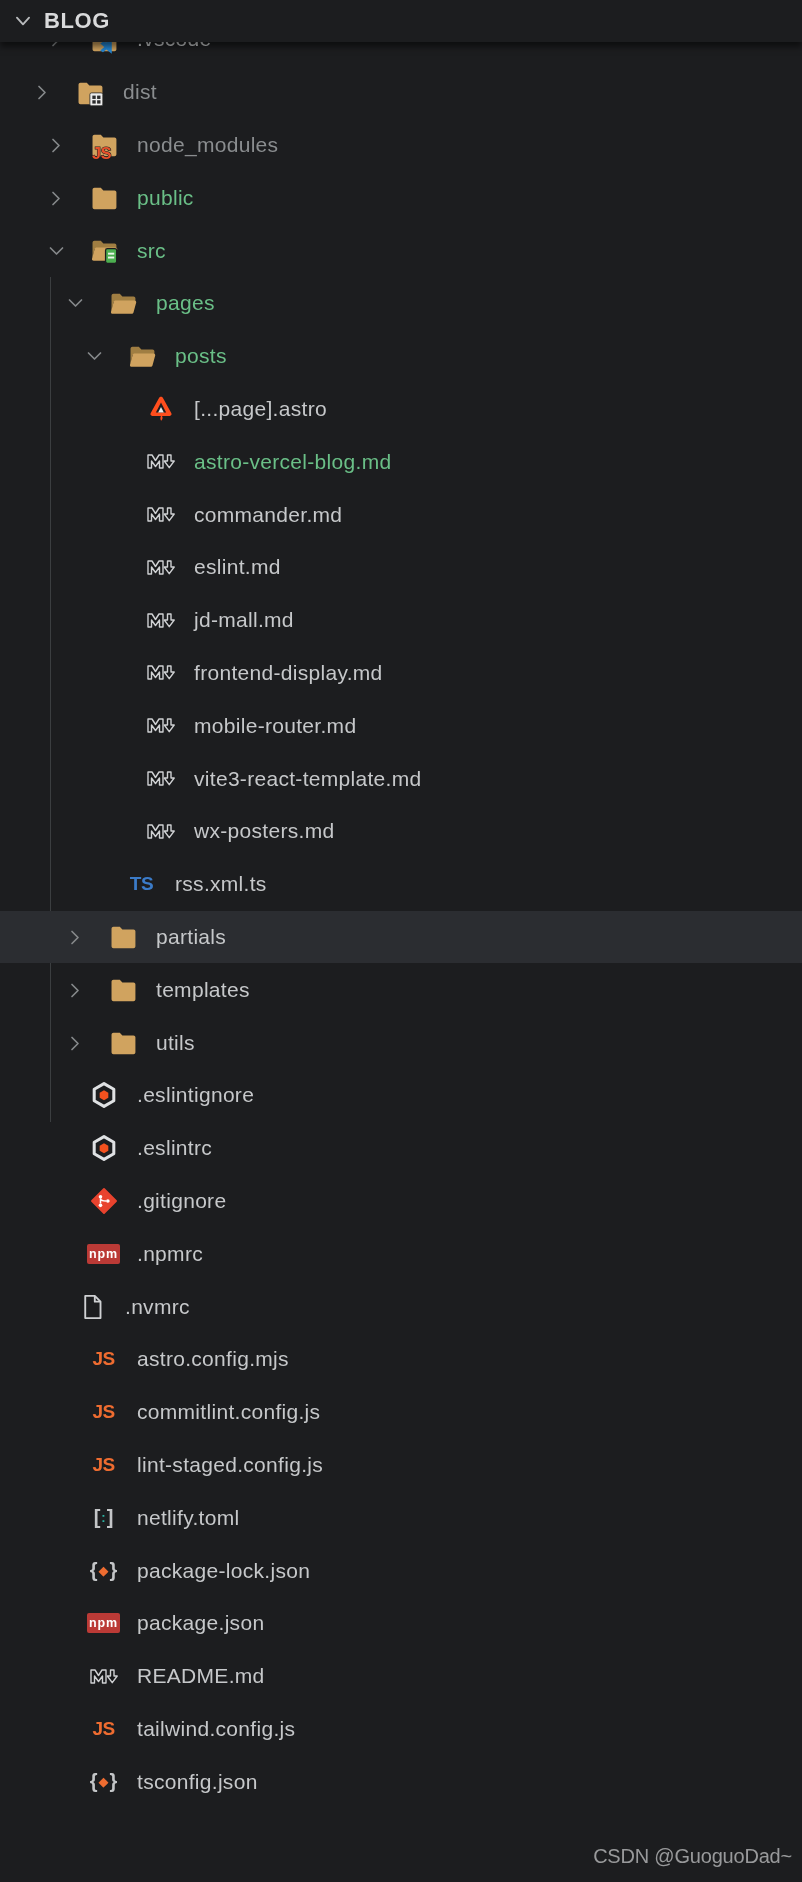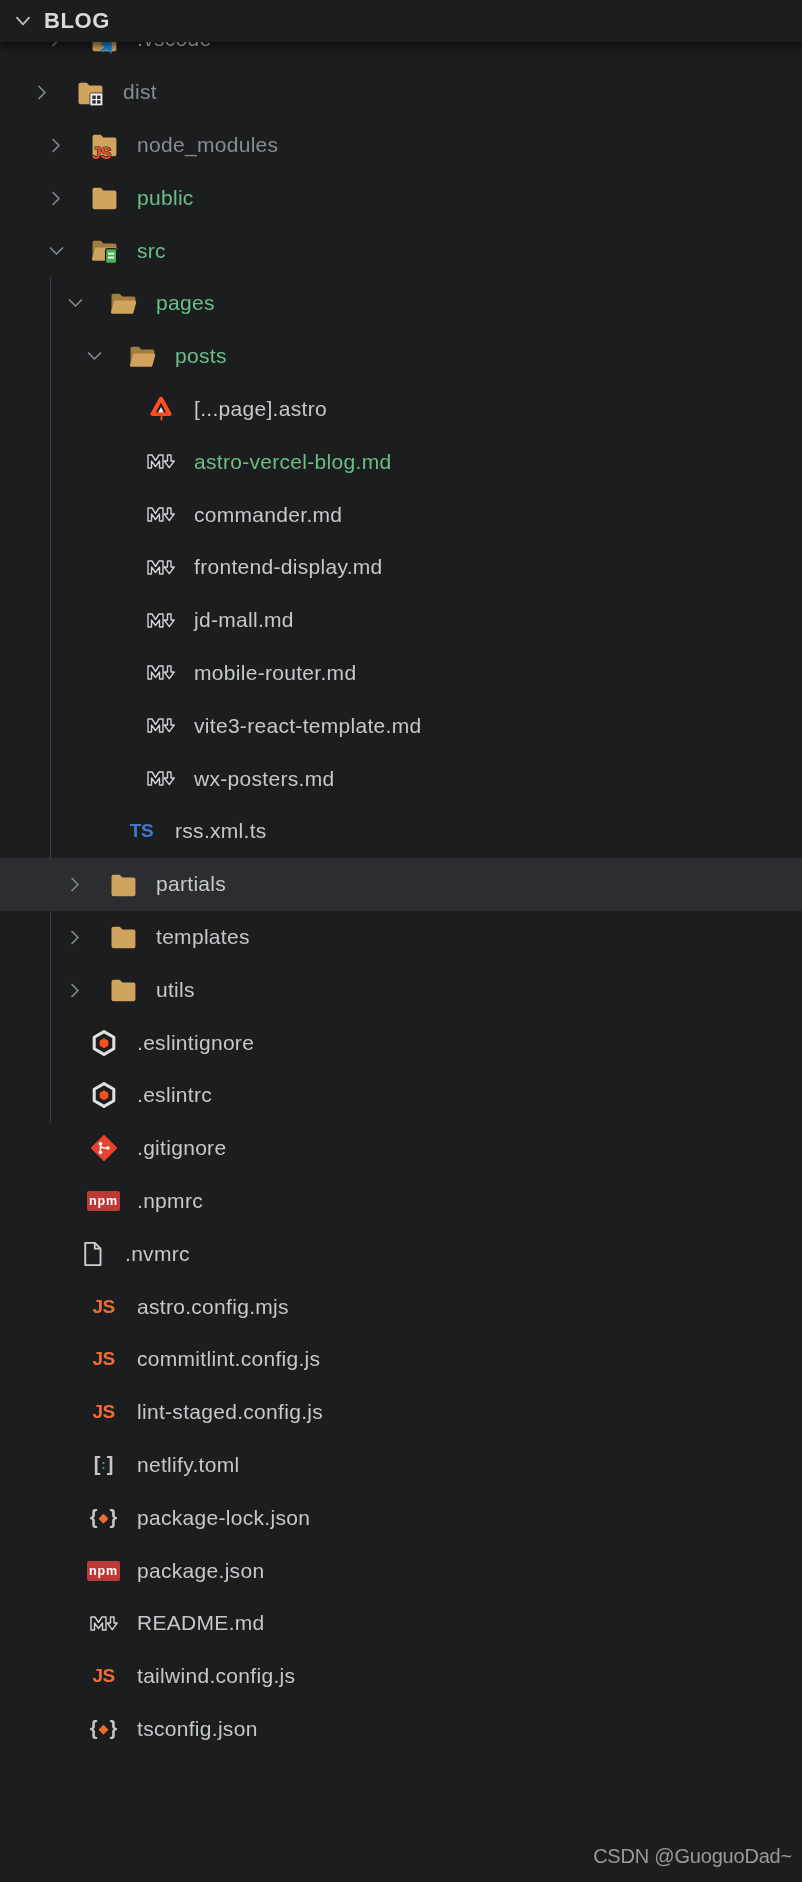--- a/index.html
+++ b/index.html
@@ -208,31 +208,41 @@
         <span class="label">commander.md</span>
       </div>
       <div class="row tint-normal" style="padding-left: 101px;">
         <span class="chevron"></span>
         <span class="icon">
           <svg width="31" height="21" viewBox="0 0 31 20">
   <path d="M3 16.5 V3.5 H7 L10.5 9 L14 3.5 H18 V16.5 H14.5 V9.5 L10.5 15 L6.5 9.5 V16.5 Z" fill="#17181a" stroke="#cfd1d3" stroke-width="1.4" stroke-linejoin="round"></path>
   <path d="M22.5 3.5 H26 V9.5 H29.2 L24.25 16.2 L19.3 9.5 H22.5 Z" fill="#17181a" stroke="#cfd1d3" stroke-width="1.4" stroke-linejoin="round"></path>
           </svg>
         </span>
+        <span class="label">eslint.md</span>
+      </div>
+      <div class="row tint-normal" style="padding-left: 101px;">
+        <span class="chevron"></span>
+        <span class="icon">
+          <svg width="31" height="21" viewBox="0 0 31 20">
+  <path d="M3 16.5 V3.5 H7 L10.5 9 L14 3.5 H18 V16.5 H14.5 V9.5 L10.5 15 L6.5 9.5 V16.5 Z" fill="#17181a" stroke="#cfd1d3" stroke-width="1.4" stroke-linejoin="round"></path>
+  <path d="M22.5 3.5 H26 V9.5 H29.2 L24.25 16.2 L19.3 9.5 H22.5 Z" fill="#17181a" stroke="#cfd1d3" stroke-width="1.4" stroke-linejoin="round"></path>
+          </svg>
+        </span>
+        <span class="label">jd-mall.md</span>
+      </div>
+      <div class="row tint-normal" style="padding-left: 101px;">
+        <span class="chevron"></span>
+        <span class="icon">
+          <svg width="31" height="21" viewBox="0 0 31 20">
+  <path d="M3 16.5 V3.5 H7 L10.5 9 L14 3.5 H18 V16.5 H14.5 V9.5 L10.5 15 L6.5 9.5 V16.5 Z" fill="#17181a" stroke="#cfd1d3" stroke-width="1.4" stroke-linejoin="round"></path>
+  <path d="M22.5 3.5 H26 V9.5 H29.2 L24.25 16.2 L19.3 9.5 H22.5 Z" fill="#17181a" stroke="#cfd1d3" stroke-width="1.4" stroke-linejoin="round"></path>
+          </svg>
+        </span>
         <span class="label">frontend-display.md</span>
-      </div>
-      <div class="row tint-normal" style="padding-left: 101px;">
-        <span class="chevron"></span>
-        <span class="icon">
-          <svg width="31" height="21" viewBox="0 0 31 20">
-  <path d="M3 16.5 V3.5 H7 L10.5 9 L14 3.5 H18 V16.5 H14.5 V9.5 L10.5 15 L6.5 9.5 V16.5 Z" fill="#17181a" stroke="#cfd1d3" stroke-width="1.4" stroke-linejoin="round"></path>
-  <path d="M22.5 3.5 H26 V9.5 H29.2 L24.25 16.2 L19.3 9.5 H22.5 Z" fill="#17181a" stroke="#cfd1d3" stroke-width="1.4" stroke-linejoin="round"></path>
-          </svg>
-        </span>
-        <span class="label">jd-mall.md</span>
       </div>
       <div class="row tint-normal" style="padding-left: 101px;">
         <span class="chevron"></span>
         <span class="icon">
           <svg width="31" height="21" viewBox="0 0 31 20">
   <path d="M3 16.5 V3.5 H7 L10.5 9 L14 3.5 H18 V16.5 H14.5 V9.5 L10.5 15 L6.5 9.5 V16.5 Z" fill="#17181a" stroke="#cfd1d3" stroke-width="1.4" stroke-linejoin="round"></path>
   <path d="M22.5 3.5 H26 V9.5 H29.2 L24.25 16.2 L19.3 9.5 H22.5 Z" fill="#17181a" stroke="#cfd1d3" stroke-width="1.4" stroke-linejoin="round"></path>
           </svg>
         </span>
         <span class="label">mobile-router.md</span>

